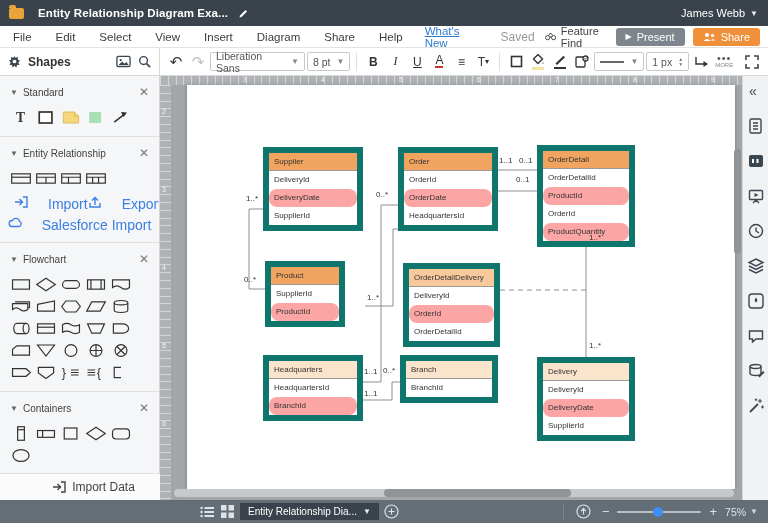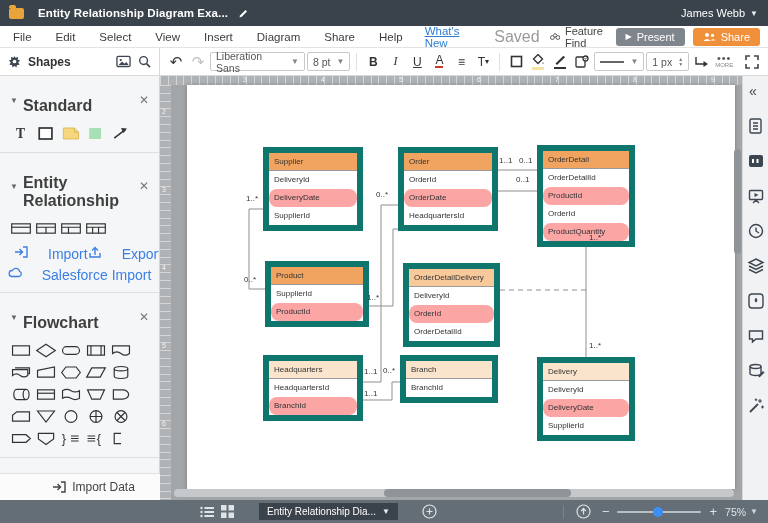--- a/index.html
+++ b/index.html
@@ -14,21 +14,21 @@
   .pencil-svg { margin-left:10px; }
   #user-menu { margin-left:auto; margin-right:10px; font-size:11px; display:flex; align-items:center; gap:5px; }
   .caret { font-size:8px; opacity:.9; }
 
   
   #menubar { position:absolute; left:0; top:26px; width:768px; height:22px; background:#fff; border-bottom:1px solid #e3e3e3; display:flex; align-items:center; font-size:11.5px; color:#3c3c3c; }
   #menu-items { display:flex; align-items:center; }
   #menu-items span { padding:0 12px; cursor:default; }
   #menu-items span:first-child { padding-left:13px; }
   #whats-new { color:#2e7dd1; text-decoration:underline; font-size:11.5px; padding:0 10px; }
-  #saved { color:#9a9a9a; font-size:16px; padding:0 10px; }
+  #saved { color:#9a9a9a; font-size:12px; padding:0 10px; }
   #menubar-right { margin-left:auto; display:flex; align-items:center; gap:8px; margin-right:8px; }
   #feature-find { display:flex; align-items:center; gap:5px; font-size:11px; color:#444; }
   .mb-btn { height:18px; border-radius:3px; display:flex; align-items:center; gap:5px; padding:0 10px; font-size:11px; color:#fff; }
   #present-btn { background:#7e858d; }
   #share-btn { background:#f1903a; }
 
   
   #toolrow { position:absolute; left:0; top:48px; width:768px; height:28px; display:flex; border-bottom:1px solid #d9d9d9; background:#fff; }
   #shapes-head { width:160px; height:100%; border-right:1px solid #d9d9d9; display:flex; align-items:center; padding:0 8px; gap:7px; }
   #shapes-title { font-size:12px; font-weight:bold; color:#333; flex:0 0 auto; }
@@ -44,21 +44,21 @@
   #more-btn .lbl { font-size:6px; color:#888; }
   .u-red { border-bottom:2px solid #c0392b; line-height:11px; }
   .u-dark { border-bottom:2px solid #333; line-height:11px; }
   .u-yel { border-bottom:3px solid #f3e3a5; line-height:11px; }
 
   
   #sidebar { position:absolute; left:0; top:76px; width:160px; height:424px; background:#f5f6f7; border-right:1px solid #d5d5d5; overflow:hidden; }
   .sec { border-bottom:1px solid #dedede; padding:7px 0 9px 0; }
   .sec-head { display:flex; align-items:center; padding:2px 10px 4px 10px; }
   .sec-caret { font-size:8px; color:#666; margin-right:5px; }
-  .sec-title { font-size:16px; color:#3f3f3f; font-weight:bold; flex:1;margin-top:12px; }
+  .sec-title { font-size:10px; color:#3f3f3f; font-weight:normal; flex:1; }
   .sec-x { color:#777; font-size:12px; }
   .shape-grid { display:flex; flex-wrap:wrap; padding:4px 8px 0 10px; gap:2px 3px; }
   .shape-cell { width:22px; height:20px; display:flex; align-items:center; justify-content:center; }
   .shape-cell svg { display:block; }
   .links-row { display:flex; justify-content:space-around; padding:8px 14px 0 14px; }
   .blue-link { color:#3c7fe3; font-size:14px; display:flex; align-items:flex-start; gap:20px; }
   .links-center { display:flex; justify-content:center; padding-top:5px; }
   #import-data-bar { position:absolute; left:0; top:473px; width:160px; height:27px; background:#fbfbfb; border-top:1px solid #e0e0e0; display:flex; align-items:center; justify-content:center; gap:6px; font-size:12px; color:#444;padding-left:27px; }
 
   
@@ -80,21 +80,21 @@
   .hscroll-thumb { position:absolute; left:210px; top:0; width:187px; height:8px; background:#8f9499; border-radius:4px; }
   .vscroll-thumb { position:absolute; right:1px; top:73px; width:7px; height:105px; background:#8f9499; border-radius:4px; }
 
   
   #dock { position:absolute; right:0; top:76px; width:26px; height:424px; background:#f1f2f3; border-left:1px solid #d8d8d8; display:flex; flex-direction:column; align-items:center; padding-top:6px; gap:17px; }
   .dock-ic { width:18px; height:18px; display:flex; align-items:center; justify-content:center; }
 
   
   #statusbar { position:absolute; left:0; bottom:0; width:768px; height:23px; background:#646e76; display:flex; align-items:center; color:#dfe3e6; }
   .sb-ic { width:20px; height:16px; display:flex; align-items:center; justify-content:center; }
-  #page-tab { background:#3a424b; border-radius:0; height:17px; display:flex; align-items:center; gap:6px; padding:0 8px; font-size:10px; color:#fff; margin:0 22px; }
+  #page-tab { background:#3a424b; border-radius:0; height:17px; display:flex; align-items:center; gap:6px; padding:0 8px; font-size:10px; color:#fff; margin:0 3px; }
   #sb-right { margin-left:auto; display:flex; align-items:center; gap:8px; margin-right:10px; }
   #sb-sep { width:1px; height:14px; background:#7b848b; margin-right:2px; }
   #zoom-slider { width:84px; height:2px; background:#b9bfc4; border-radius:1px; position:relative; }
   #zoom-knob { position:absolute; left:36px; top:-4px; width:10px; height:10px; border-radius:50%; background:#3e8ef7; }
   #zoom-label { font-size:10.5px; display:flex; gap:4px; align-items:center; }
   .pm { font-size:13px; color:#dfe3e6; line-height:10px; }
 </style>
 </head>
 <body>
 <div id="app">
@@ -572,21 +572,21 @@
           <div class="ent-row alt">OrderDate</div>
           <div class="ent-row">HeadquartersId</div>
         </div>
         <div class="entity" style="left: 377px; top: 69px; width: 98px;">
           <div class="ent-head" style="background: rgb(241, 164, 95);">OrderDetail</div>
           <div class="ent-row">OrderDetailId</div>
           <div class="ent-row alt">ProductId</div>
           <div class="ent-row">OrderId</div>
           <div class="ent-row alt">ProductQuantity</div>
         </div>
-        <div class="entity" style="left: 105px; top: 185px; width: 104px;">
+        <div class="entity" style="left: 105px; top: 185px; width: 80px;">
           <div class="ent-head" style="background: rgb(241, 164, 95);">Product</div>
           <div class="ent-row">SupplierId</div>
           <div class="ent-row alt">ProductId</div>
         </div>
         <div class="entity" style="left: 243px; top: 187px; width: 97px;">
           <div class="ent-head" style="background: rgb(248, 201, 155);">OrderDetailDelivery</div>
           <div class="ent-row">DeliveryId</div>
           <div class="ent-row alt">OrderId</div>
           <div class="ent-row">OrderDetailId</div>
         </div>

